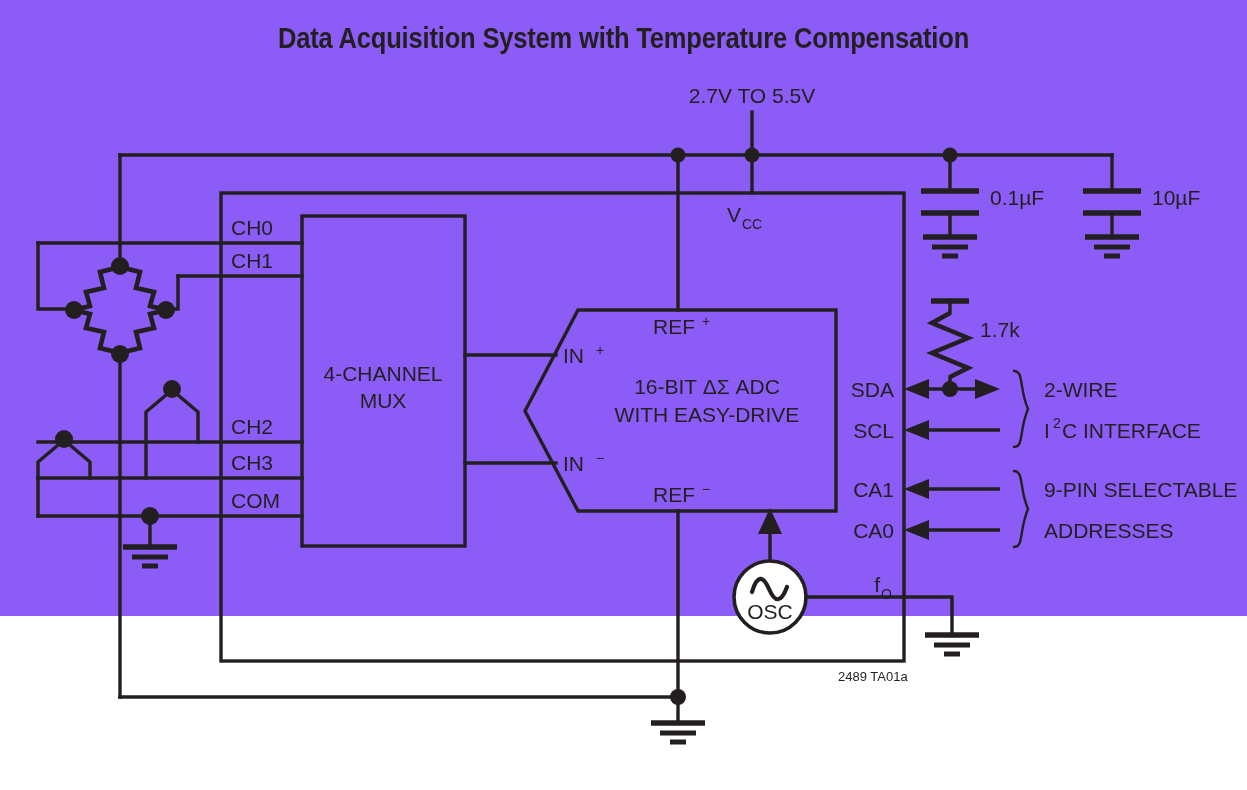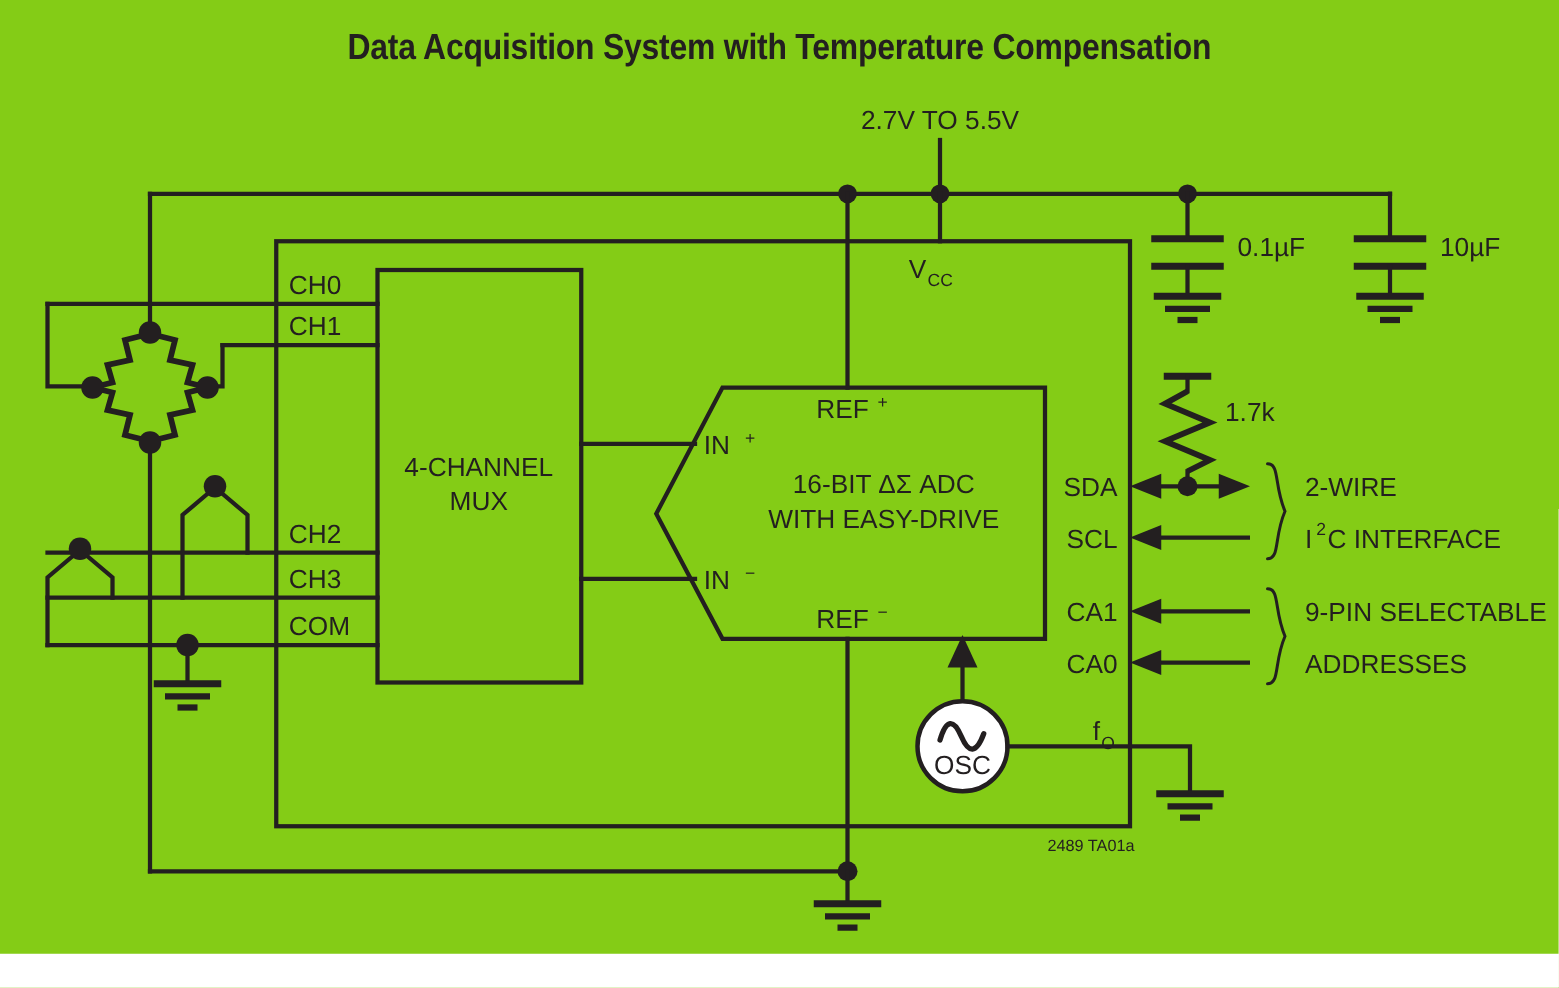--- a/index.html
+++ b/index.html
@@ -10,22 +10,22 @@
   body {
     width: 1247px;
     height: 790px;
     font-family: "Liberation Sans", sans-serif;
     color: #231f20;
     overflow: hidden;
   }
   #page {
     position: relative;
     width: 1247px;
-    height: 763px;
-    background: #84cc16;
+    height: 616px;
+    background: #8b5cf6;
   }
   #title {
     position: absolute;
     left: 0;
     top: 22px;
     width: 1247px;
     text-align: center;
     font-family: "Liberation Sans Narrow", "Liberation Sans", sans-serif;
     font-weight: bold;
     font-size: 29px;

